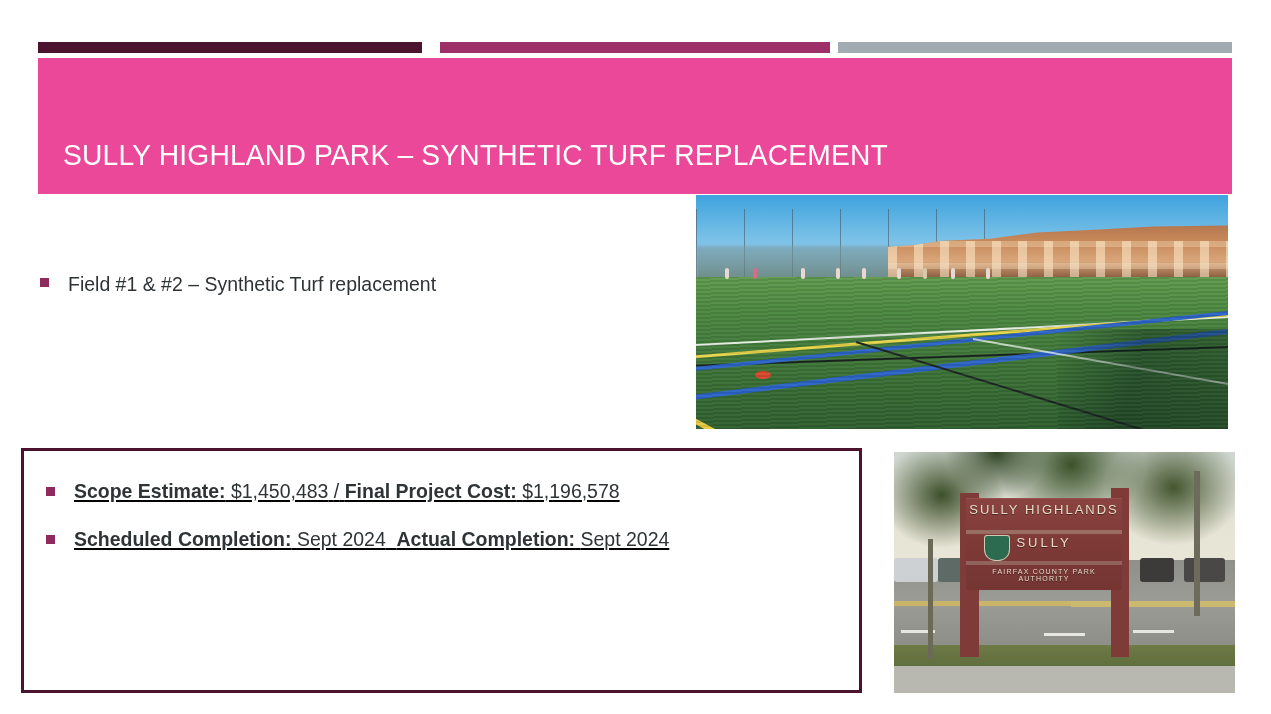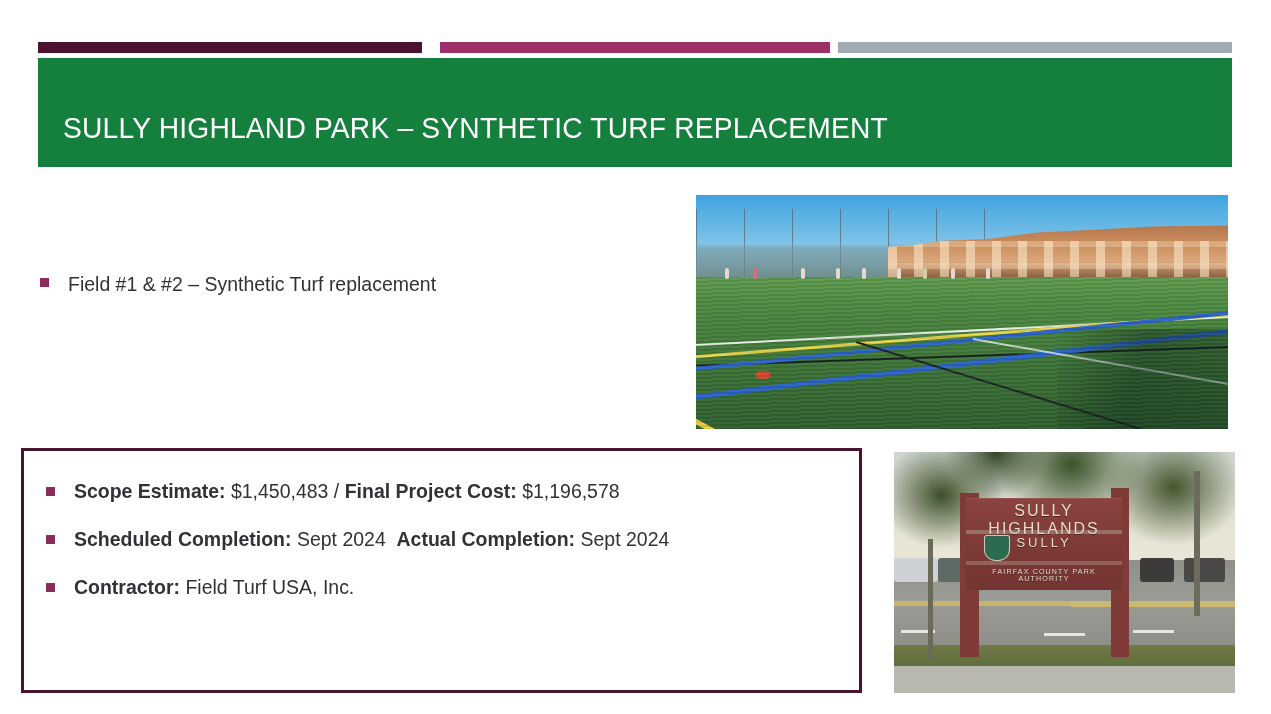--- a/index.html
+++ b/index.html
@@ -25,22 +25,22 @@
   .bar-dark   { left: 38px;  width: 384px; background: #4C132F; }
   .bar-mag    { left: 440px; width: 390px; background: #9E3069; }
   .bar-gray   { left: 838px; width: 394px; background: #A3ABB2; }
 
   
   .title-banner {
     position: absolute;
     left: 38px;
     top: 58px;
     width: 1194px;
-    height: 109px;
-    background: #15803d;
+    height: 136px;
+    background: #ec4899;
   }
   .title-text {
     position: absolute;
     left: 25px;
     bottom: 22px;
     color: #ffffff;
     font-size: 30px;
     letter-spacing: 0.2px;
     font-weight: 400;
     font-family: "Liberation Sans", sans-serif;
@@ -82,21 +82,21 @@
   .details-box {
     position: absolute;
     left: 21px;
     top: 448px;
     width: 841px;
     height: 245px;
     border: 3px solid #4C132F;
     background: #ffffff;
     box-sizing: border-box;
   }
-  .db-inner { padding: 26px 0 0 22px; }
+  .db-inner { padding: 26px 0 0 22px; text-decoration: underline; }
   .db-row {
     display: flex;
     align-items: flex-start;
     margin-bottom: 20px;
   }
   .db-marker {
     width: 9px;
     height: 9px;
     background: #8E2A5C;
     margin-top: 10px;
@@ -221,21 +221,21 @@
   .sign-board {
     position: absolute; left: 21%; top: 19%; width: 46%; height: 38%;
     background: linear-gradient(180deg,#8a4340 0%, #7d3a37 50%, #743533 100%);
     border-top: 1px solid #96514c;
   }
   .sign-line1, .sign-line2, .sign-line3 {
     position: absolute; left: 0; width: 100%; text-align: center;
     color: #e8ddc8; font-family: "Liberation Sans", sans-serif;
     letter-spacing: 2px; text-shadow: 0 1px 0 rgba(0,0,0,.45);
   }
-  .sign-line1 { top: 3%;  font-size: 16px; }
+  .sign-line1 { top: 3%;  font-size: 13px; }
   .sign-line2 { top: 40%; font-size: 13px; letter-spacing: 3px; }
   .sign-line3 { top: 76%; font-size: 7px; letter-spacing: 1.2px; }
   .sign-emblem {
     position: absolute; left: 12%; top: 40%; width: 15%; height: 26%;
     background: #2c6b4f; border: 1px solid #cfcab5; border-radius: 3px 3px 45% 45%;
   }
   .sign-gap { position: absolute; left: 0; top: 34%; width: 100%; height: 4%; background: rgba(200,200,180,.35); }
   .sign-gap2 { position: absolute; left: 0; top: 68%; width: 100%; height: 4%; background: rgba(200,200,180,.30); }
   .ps-pole { position: absolute; left: 88%; top: 8%; width: 1.6%; height: 60%; background: #6d6b5c; }
   .ps-sapling { position: absolute; left: 10%; top: 36%; width: 1.3%; height: 50%; background: #6b6a56; }
@@ -276,27 +276,20 @@
       <span class="db-marker"></span>
       <span class="db-text">
         <b>Scheduled Completion:</b>
         <span>Sept 2024</span>
         &nbsp;<b>Actual Completion:</b>
         <span>Sept 2024</span>
       </span>
     </div>
 
 
-    <div class="db-row">
-      <span class="db-marker"></span>
-      <span class="db-text">
-        <b>Contractor:</b>
-        <span>Field Turf USA, Inc.</span>
-      </span>
-    </div>
 
   </div>
 </div>
 
 <div class="photo-turf">
   <div class="pt-sky"></div>
   <div class="pt-poles"></div>
   <div class="pt-trees"></div>
   <div class="pt-houses"></div>
   <div class="pt-turf">

